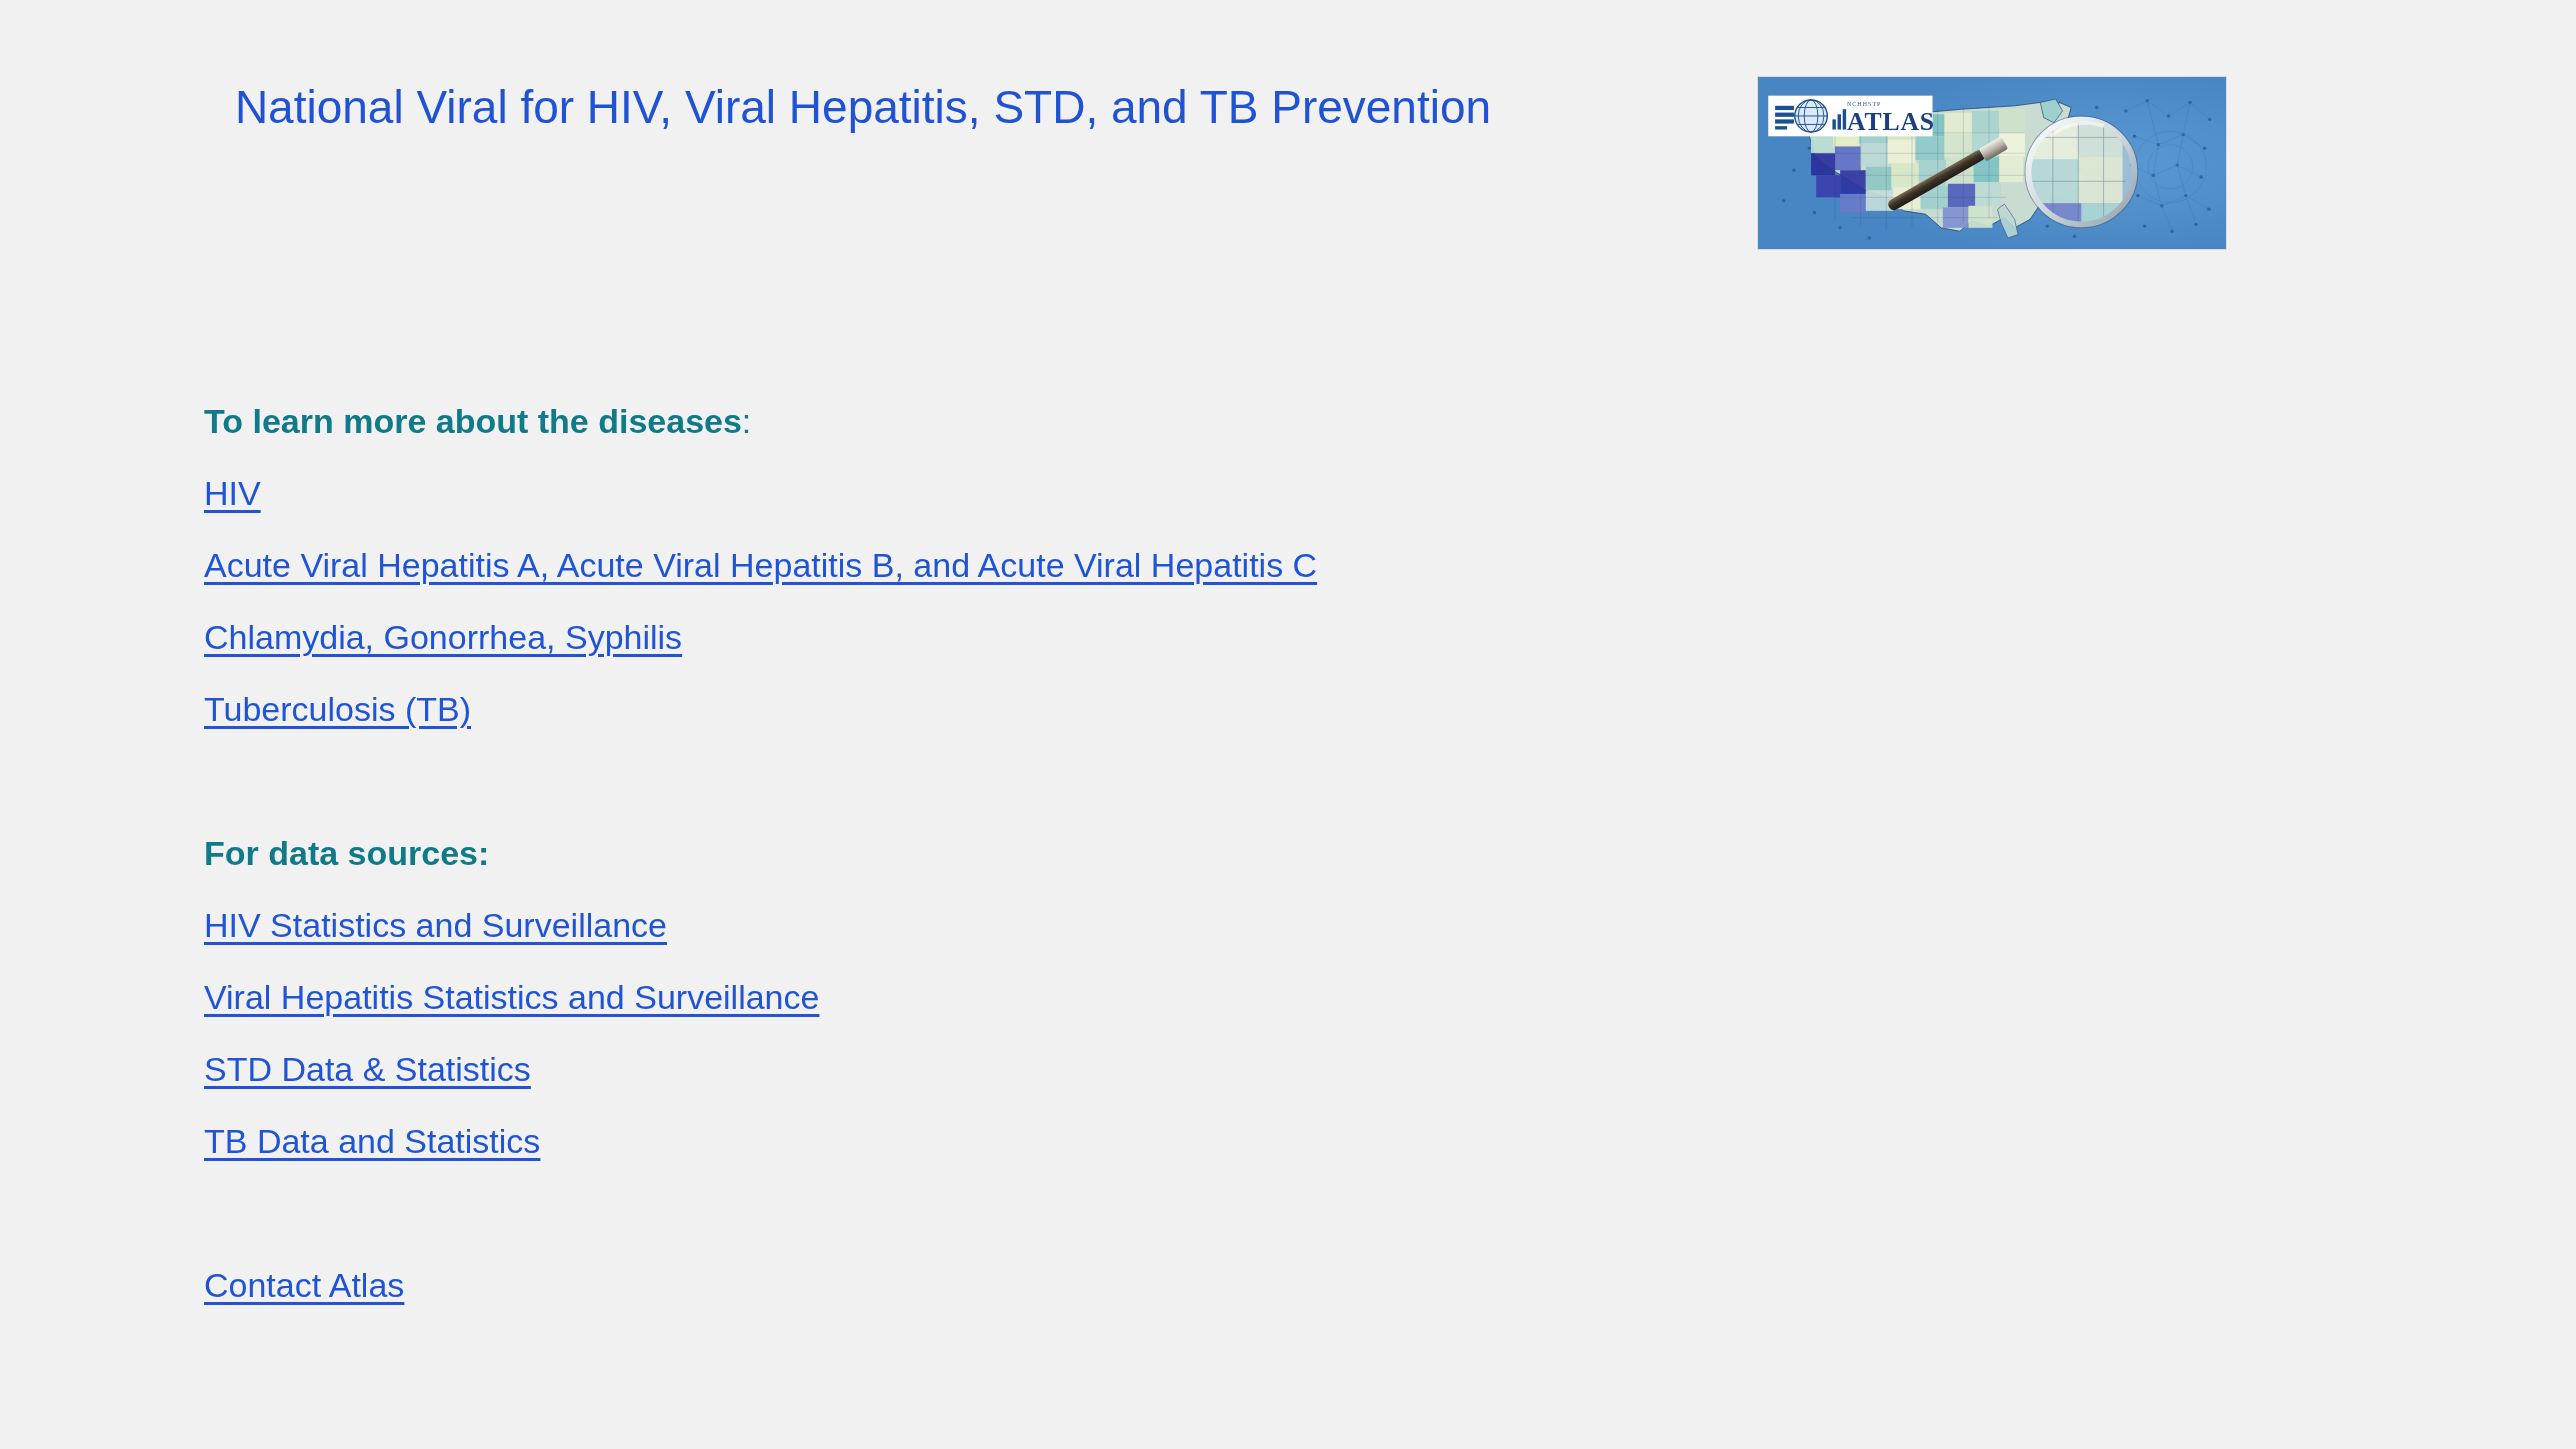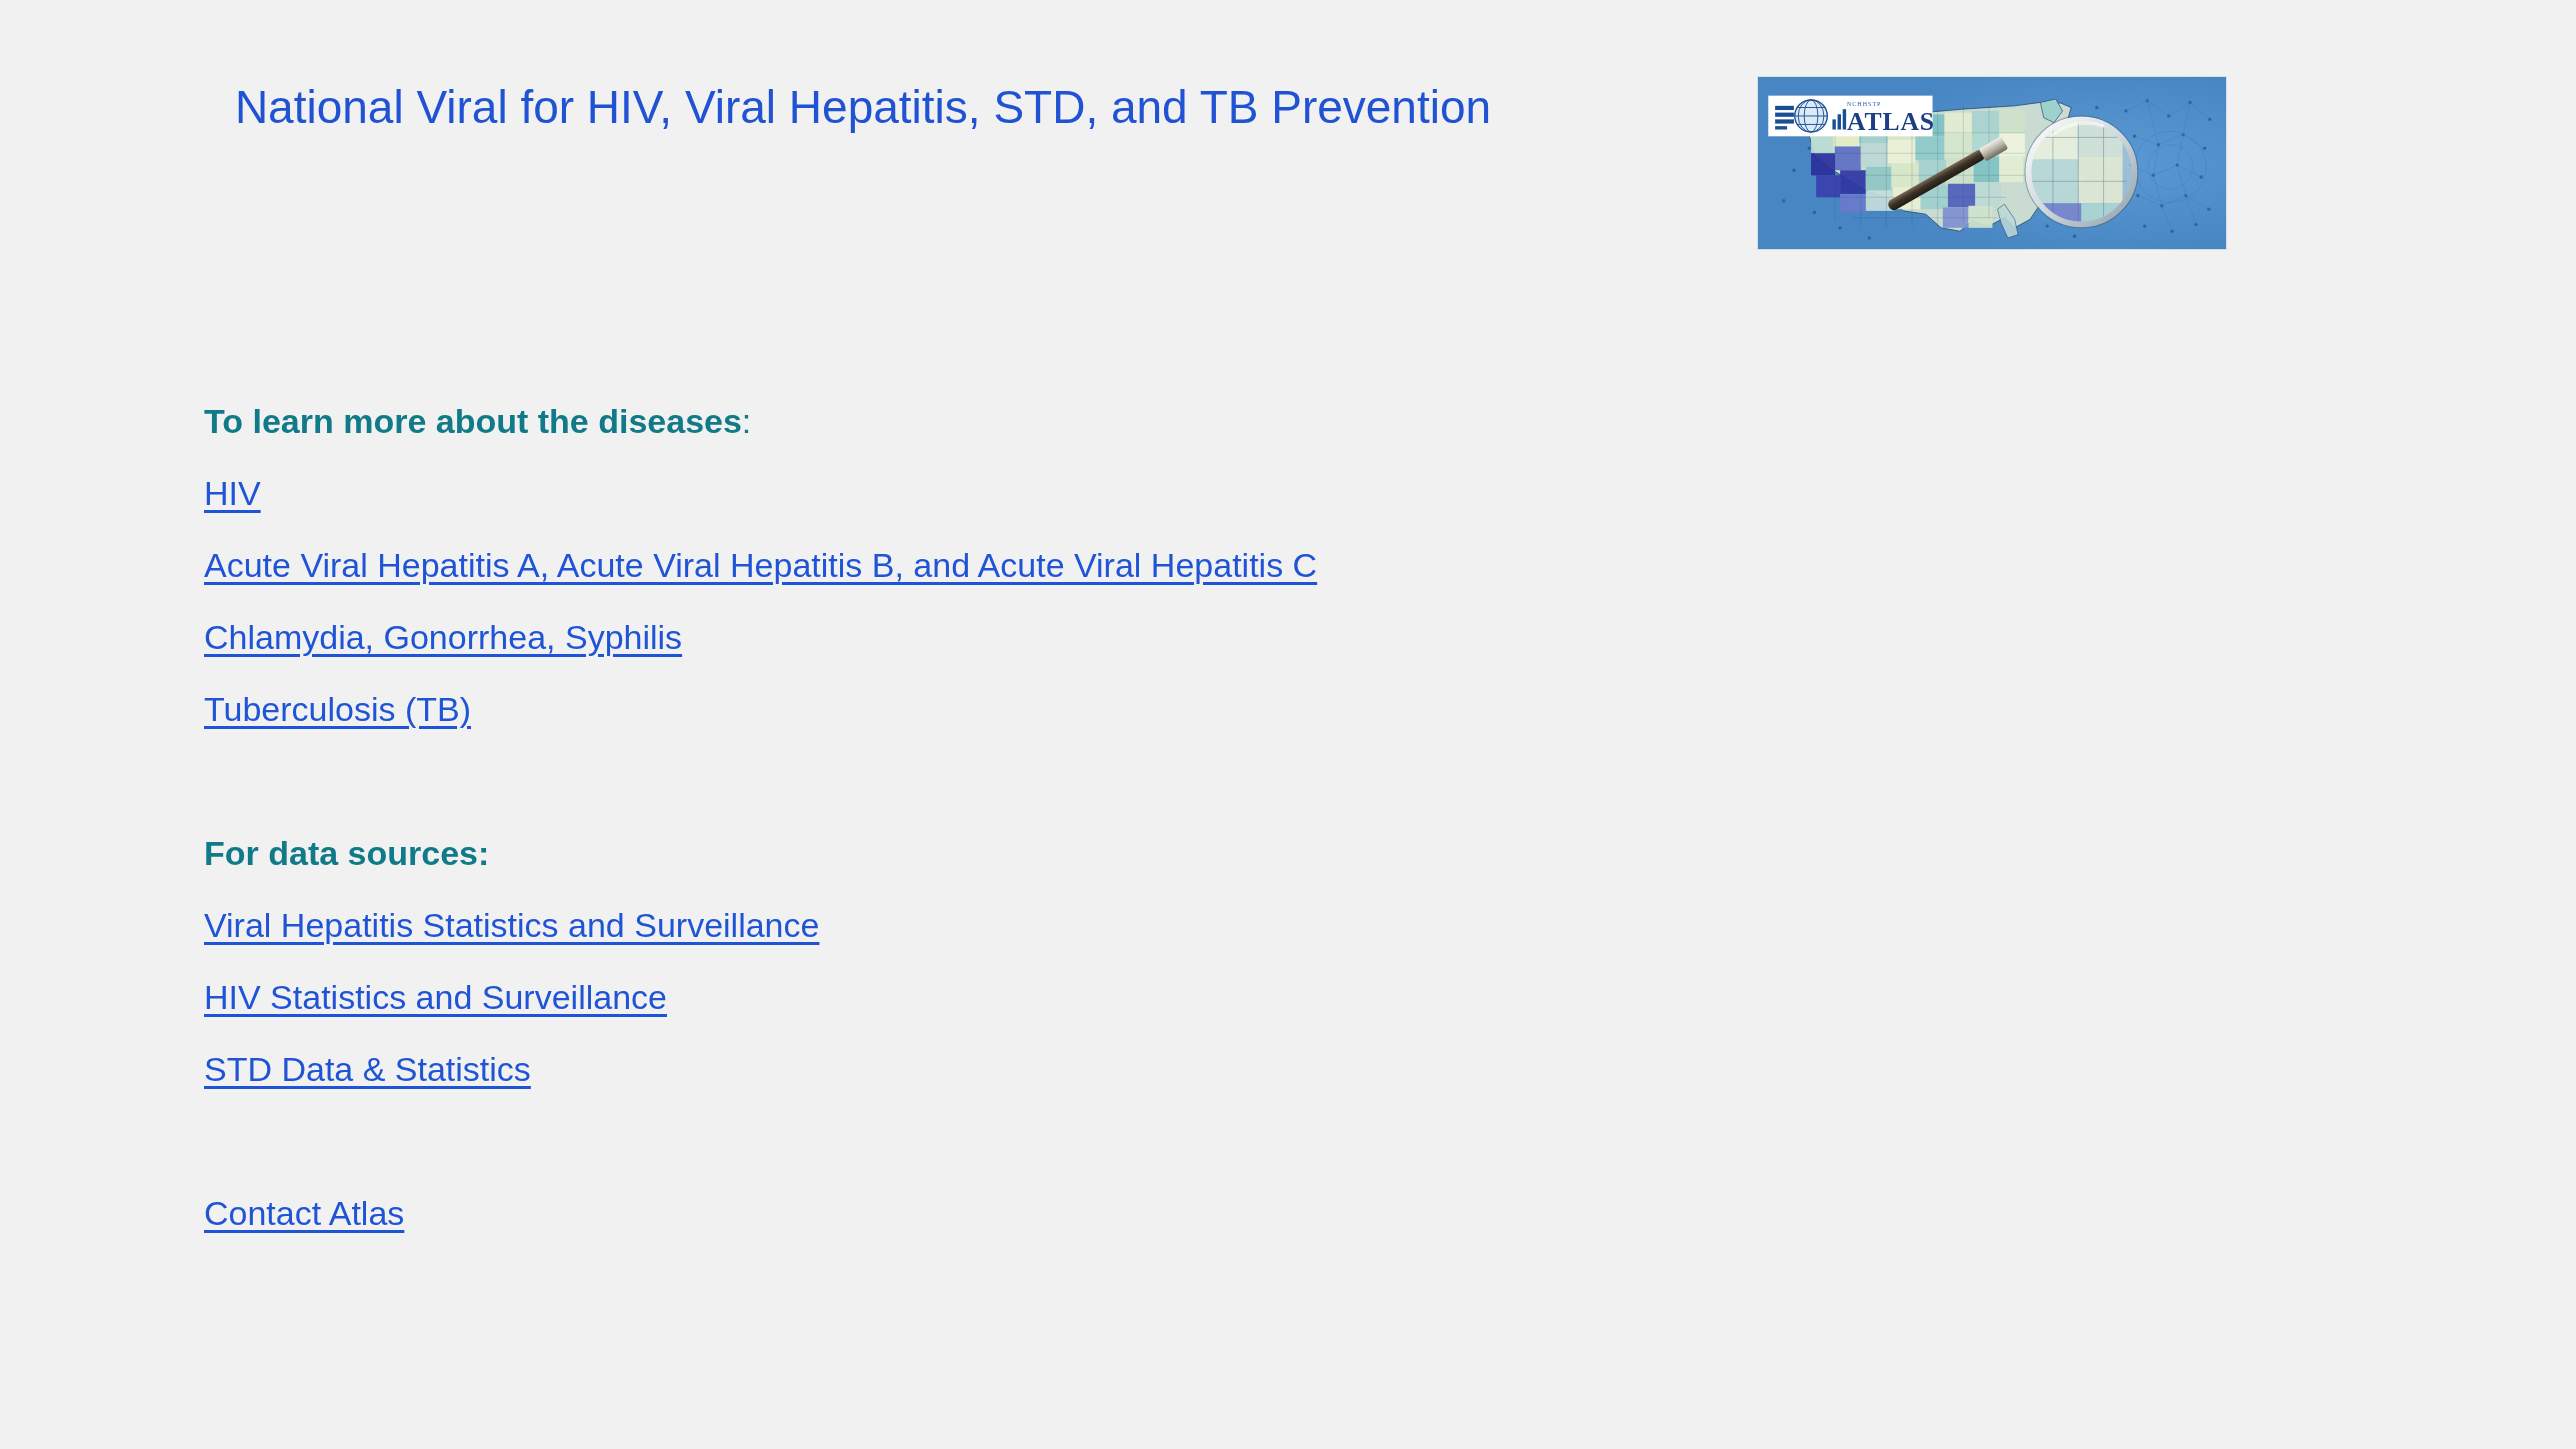--- a/index.html
+++ b/index.html
@@ -321,27 +321,30 @@
 
   <div class="spacer-row"></div>
 
   <div>
     <div class="section-heading">
       <span>For data sources:</span>
         <span class="plain"></span>
     </div>
 
     <div class="link-row">
+      <a class="atlas-link" href="#">HIV Statistics and Surveillance</a>
+    </div>
+    <div class="link-row">
       <a class="atlas-link" href="#">Viral Hepatitis Statistics and Surveillance</a>
     </div>
     <div class="link-row">
-      <a class="atlas-link" href="#">HIV Statistics and Surveillance</a>
-    </div>
-    <div class="link-row">
       <a class="atlas-link" href="#">STD Data &amp; Statistics</a>
+    </div>
+    <div class="link-row">
+      <a class="atlas-link" href="#">TB Data and Statistics</a>
     </div>
   </div>
 
   <div class="spacer-row"></div>
 
   <div class="link-row">
     <a class="atlas-link" href="#">Contact Atlas</a>
   </div>
 </div>
 

